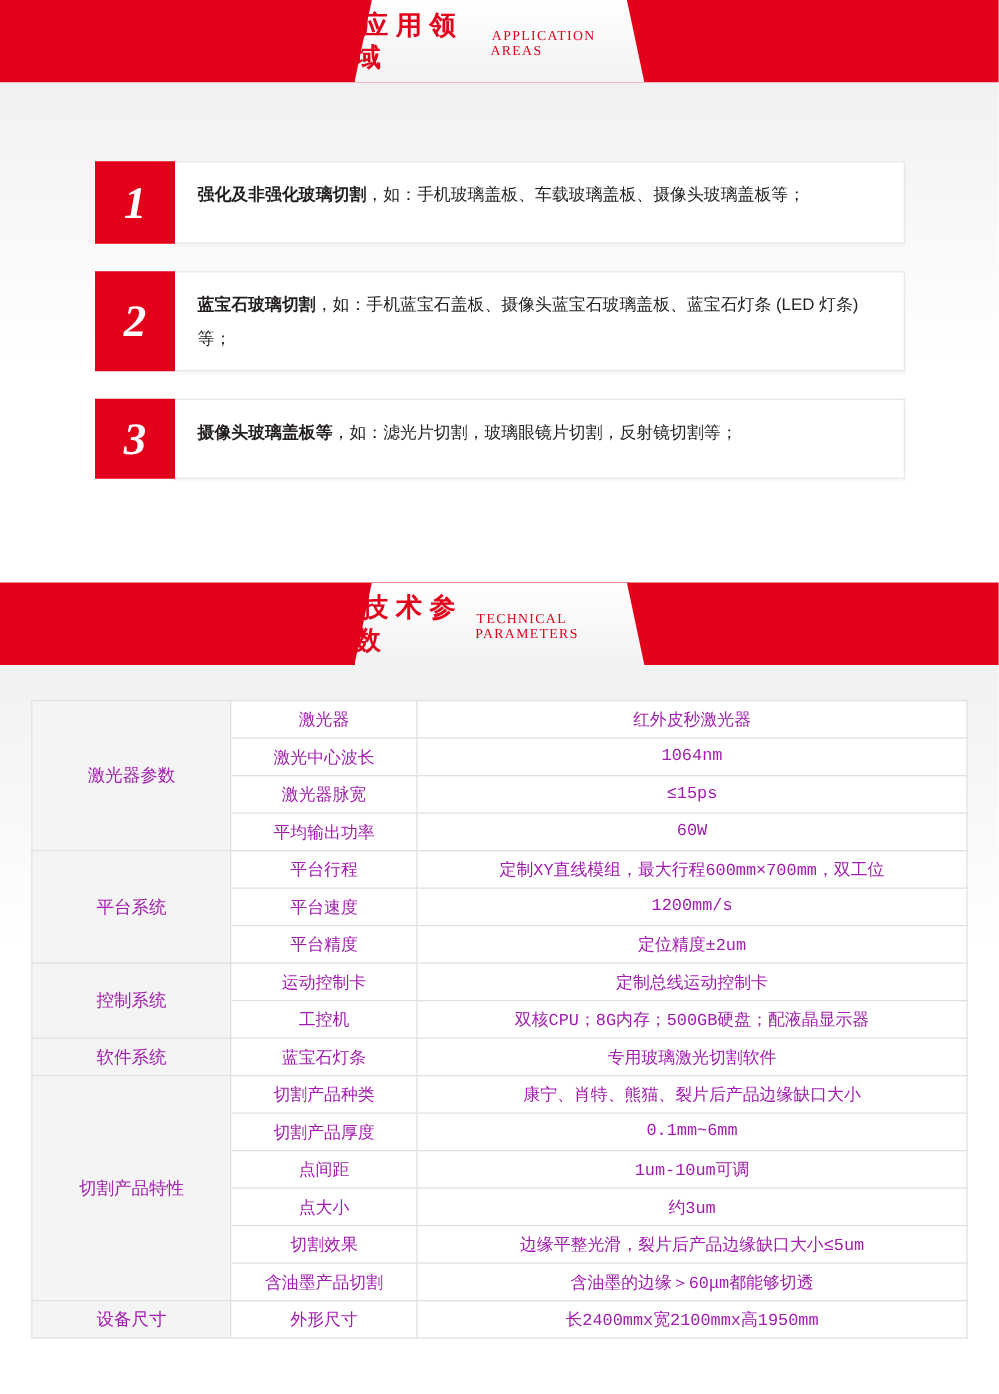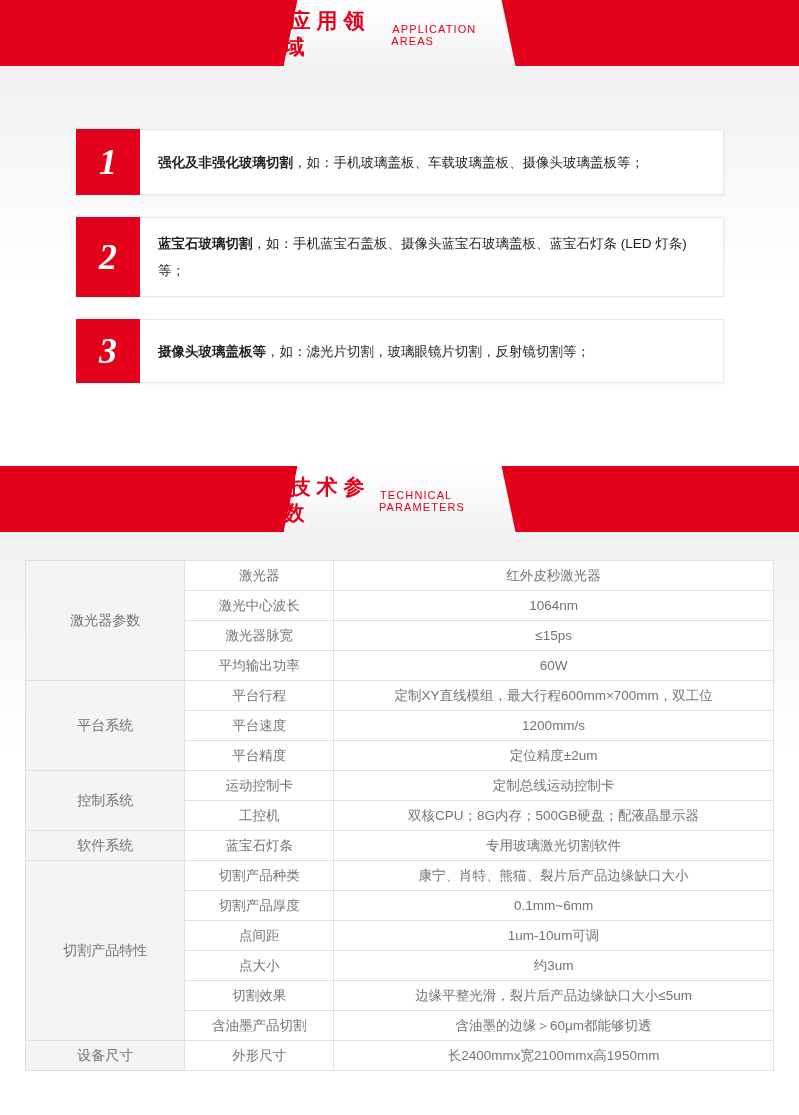--- a/index.html
+++ b/index.html
@@ -52,21 +52,21 @@
   }
   .banner-cn {
     font-size: 21px;
     font-weight: bold;
     letter-spacing: 6px;
     color: #e3001b;
     text-indent: 6px;
     line-height: 1.25;
   }
   .banner-en {
-    font-family: Liberation Sans, sans-serif;
+    font-family: Liberation Serif, serif;
     font-size: 11px;
     letter-spacing: 1.1px;
     color: #e3001b;
     text-indent: 1.1px;
     margin-top: 1px;
   }
 
   
   .apps-section {
     position: relative;
@@ -94,21 +94,20 @@
     align-items: center;
     justify-content: center;
     flex: 0 0 64px;
   }
   .app-text {
     flex: 1 1 auto;
     background: #ffffff;
     border: 1px solid #e8e8e8;
     border-left: none;
     display: flex;
-    align-items: center;
     padding: 12px 18px;
     font-size: 13.5px;
     line-height: 2;
     box-shadow: 0 1px 3px rgba(0,0,0,0.06);
   }
   .app-text b { font-weight: bold; }
   .app-row.row3 .app-num,
   .app-row.row3 .app-text { min-height: 64px; }
 
   
@@ -123,21 +122,22 @@
     border-collapse: collapse;
     font-size: 13.5px;
     background: #ffffff;
   }
   table.params td {
     border: 1px solid #e0e0e0;
     text-align: center;
     vertical-align: middle;
     height: 30px;
     padding: 4px 6px;
-    color: #737373;
+    color: #a21caf;
+    font-family: Liberation Mono, monospace;
   }
   td.group {
     width: 155px;
     background: #f4f4f4;
     font-size: 14px;
   }
   td.item {
     width: 145px;
   }
   td.value {

